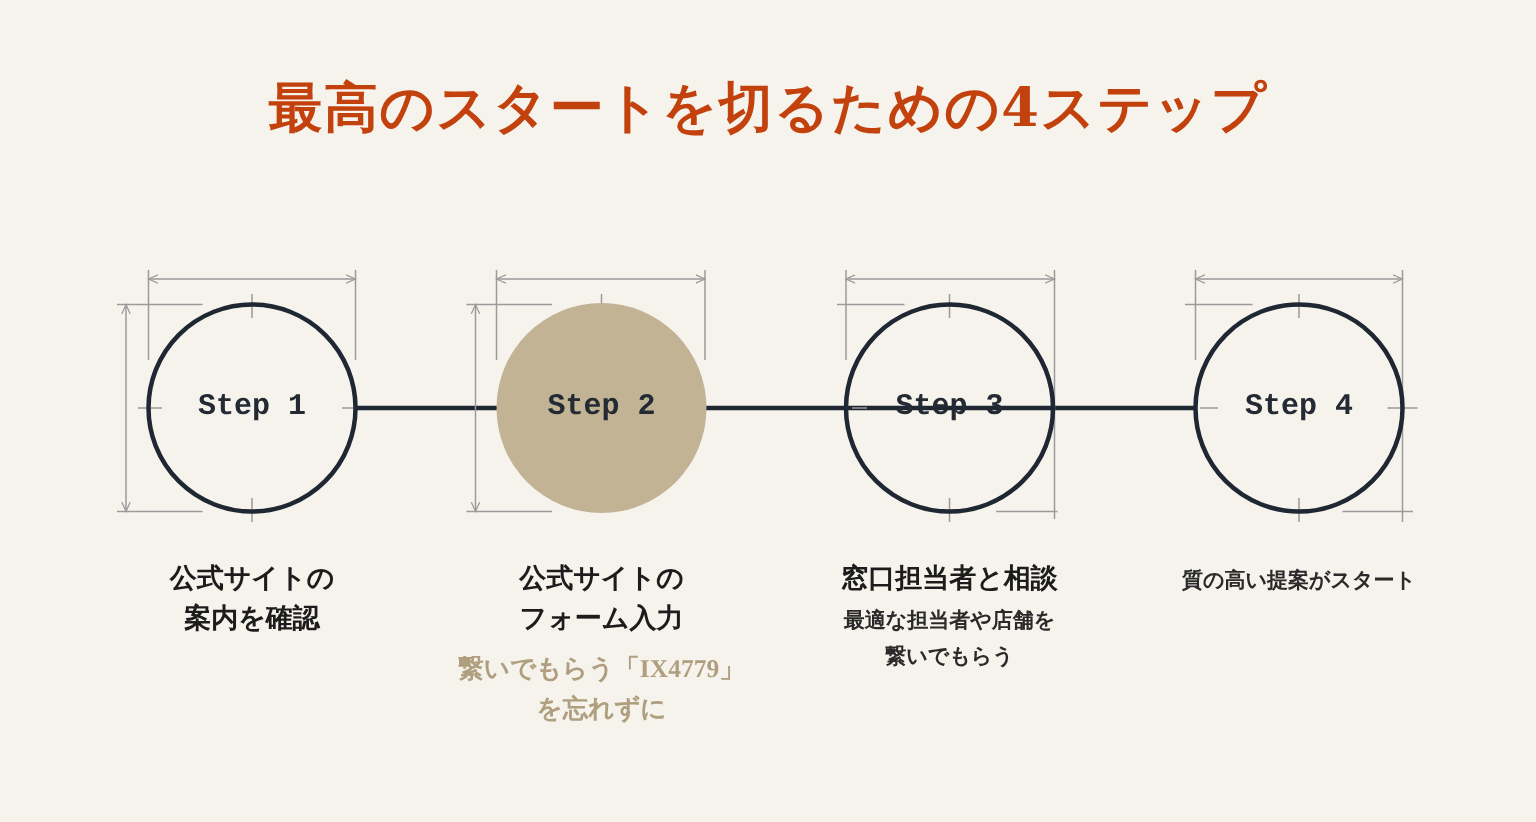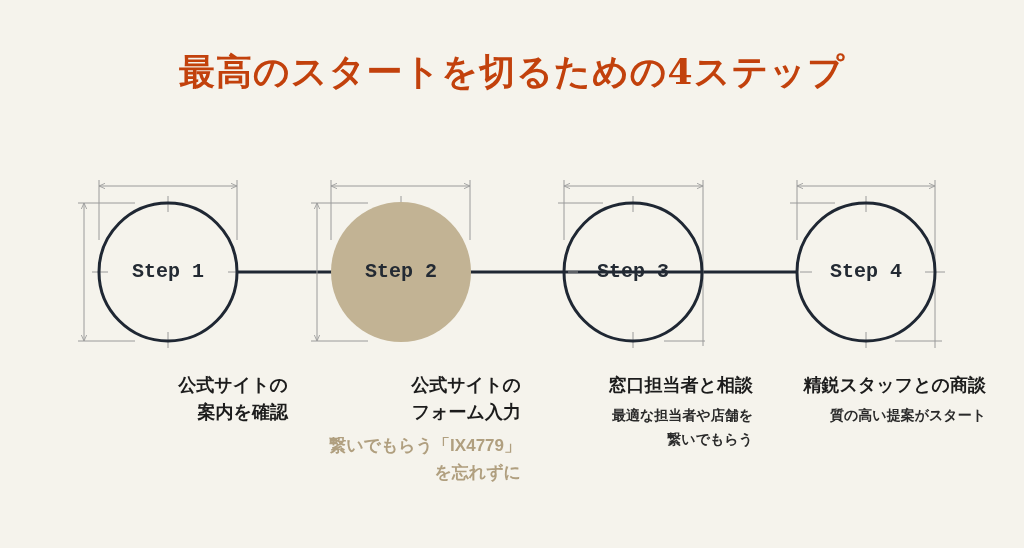--- a/index.html
+++ b/index.html
@@ -14,22 +14,22 @@
     text-align:center; font-family:"DejaVu Serif", serif;
     font-weight:bold; font-size:36px; color:#c2410c; letter-spacing:1px;
   }
   svg.diagram { position:absolute; left:0; top:0; }
   .step-label {
     position:absolute; width:140px; text-align:center;
     font-family:Liberation Mono, monospace; font-weight:bold;
     font-size:20px; color:#232a33; line-height:24px;
   }
   .caption {
-    position:absolute; width:240px; text-align:right;
-    font-family:Liberation Sans, sans-serif;
+    position:absolute; width:240px; text-align:center;
+    font-family:Liberation Serif, serif;
   }
   .cap-title { font-weight:bold; font-size:18px; color:#1c1c1c; line-height:27px; }
   .cap-sub { font-weight:bold; font-size:14px; color:#2a2a2a; line-height:24px; margin-top:4px; }
   .cap-accent { font-weight:bold; font-size:17px; line-height:27px; margin-top:6px; }
 </style>
 </head>
 <body>
 
 <div class="title">最高のスタートを切るための4ステップ</div>
 
@@ -114,17 +114,16 @@
 
 <div class="caption" style="left:513px; top:372px;">
   <div class="cap-title">窓口担当者と相談</div>
   <div class="cap-sub">
     <div>最適な担当者や店舗を</div>
     <div>繋いでもらう</div>
   </div>
 </div>
 
 <div class="caption" style="left:746px; top:372px;">
-  <div class="cap-title">精鋭スタッフとの商談</div>
   <div class="cap-sub">
     <div>質の高い提案がスタート</div>
   </div>
 </div>
 
 </body></html>

